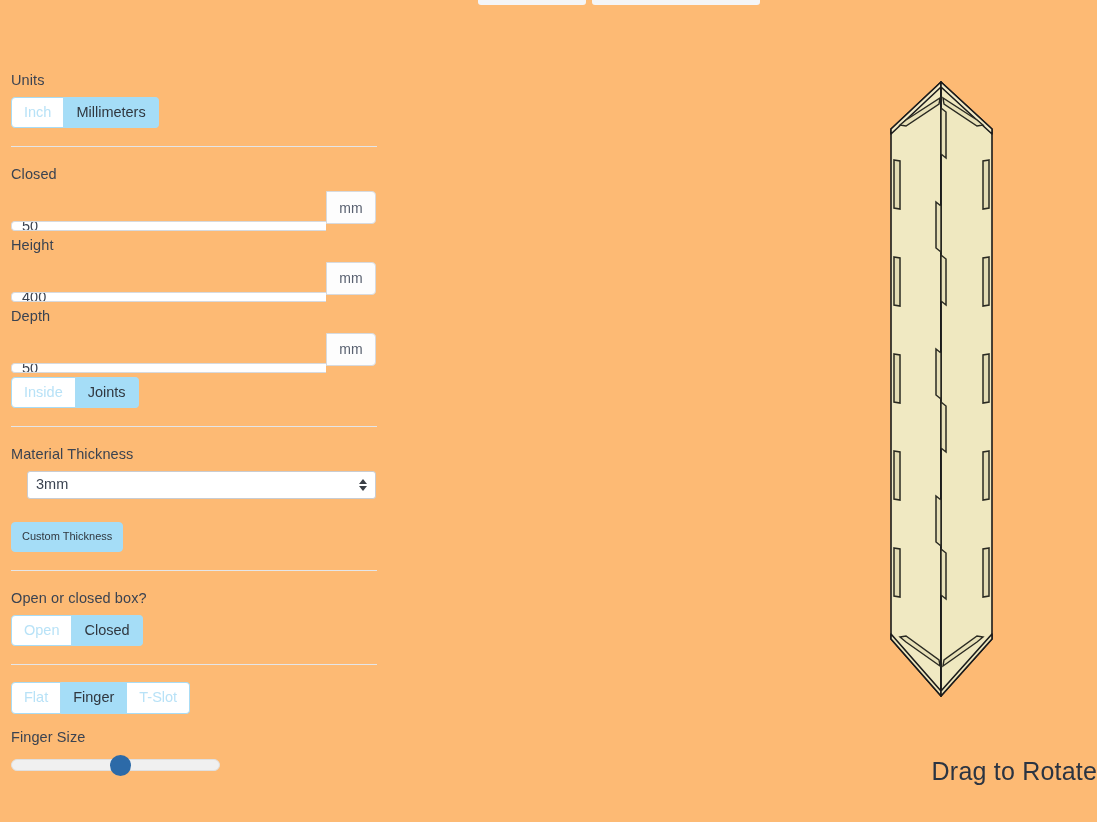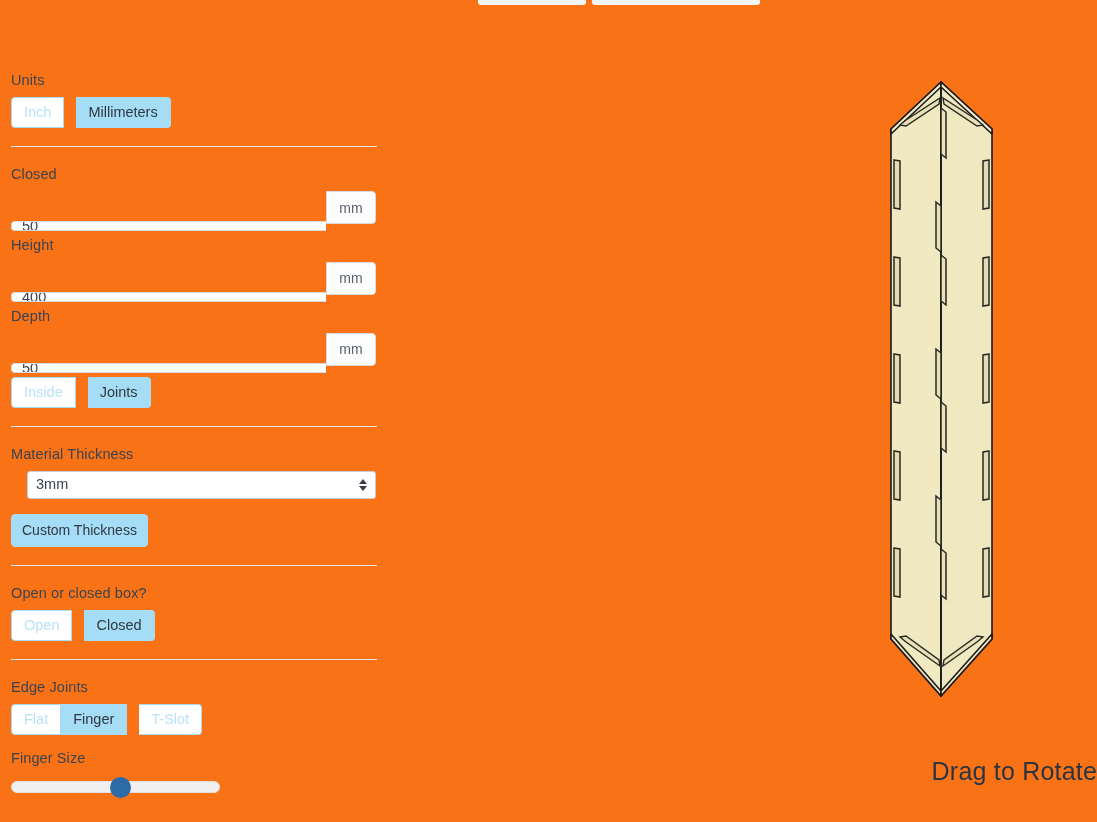--- a/index.html
+++ b/index.html
@@ -7,21 +7,21 @@
   html, body {
     margin: 0; padding: 0;
     width: 1097px; height: 822px;
     background: #fafafa;
     font-family: "Liberation Sans", sans-serif;
     overflow: hidden;
   }
   .page {
     position: relative;
     width: 1097px; height: 822px;
-    background: #f97316;
+    background: #fdba74;
   }
 
   
   .top-strip {
     position: absolute; top: 0; left: 0; right: 0; height: 6px;
     display: flex; align-items: flex-start;
   }
   .top-strip .ghost {
     height: 5px;
     background: #f4f5f7;
@@ -56,21 +56,21 @@
     border: 1px solid #a8dcf5;
     background: #ffffff;
     color: #b8e2f7;
     cursor: pointer;
     margin: 0;
     outline: none;
     white-space: nowrap;
   }
   .btn-group .btn + .btn { border-left: none; }
   .btn-group .btn:first-child { border-radius: 4px 0 0 4px; }
-  .btn-group .btn:last-child  { border-radius: 0 4px 4px 0; margin-left: 12px; }
+  .btn-group .btn:last-child  { border-radius: 0 4px 4px 0; }
   .btn-group .btn.active {
     background: #a5ddf7;
     border-color: #a5ddf7;
     color: #30373f;
   }
 
   
   .divider {
     height: 1px;
     background: #e4e6e9;
@@ -144,29 +144,30 @@
     width: 0; height: 0;
     border-left: 4px solid transparent;
     border-right: 4px solid transparent;
   }
   .select-arrows i.up   { border-bottom: 5px solid #3a3f46; }
   .select-arrows i.down { border-top: 5px solid #3a3f46; }
 
   
   .pill-btn {
     font-family: "Liberation Sans", sans-serif;
-    font-size: 14px;
+    font-size: 11px;
     line-height: 1;
     color: #30373f;
     background: #a5ddf7;
     border: 1px solid #a5ddf7;
     border-radius: 4px;
     padding: 8px 10px 9px 10px;
     cursor: pointer;
     outline: none;
+    margin-top: 8px;
   }
 
   
   .slider-row { position: relative; height: 22px; margin-top: 11px; }
   input[type=range].finger-slider {
     -webkit-appearance: none;
     appearance: none;
     width: 209px;
     height: 12px;
     margin: 0;
@@ -287,21 +288,20 @@
       <div class="field-label">Open or closed box?</div>
       <div class="btn-group">
         <button class="btn">Open</button>
         <button class="btn active">Closed</button>
       </div>
     </div>
 
     <div class="divider"></div>
 
     <div class="section">
-      <div class="field-label">Edge Joints</div>
       <div class="btn-group">
         <button class="btn">Flat</button>
         <button class="btn active">Finger</button>
         <button class="btn">T-Slot</button>
       </div>
 
       <div class="field-label" style="margin-top:13px">Finger Size</div>
       <div class="slider-row">
         <input type="range" class="finger-slider" min="0" max="40" value="21" style="">
       </div>

